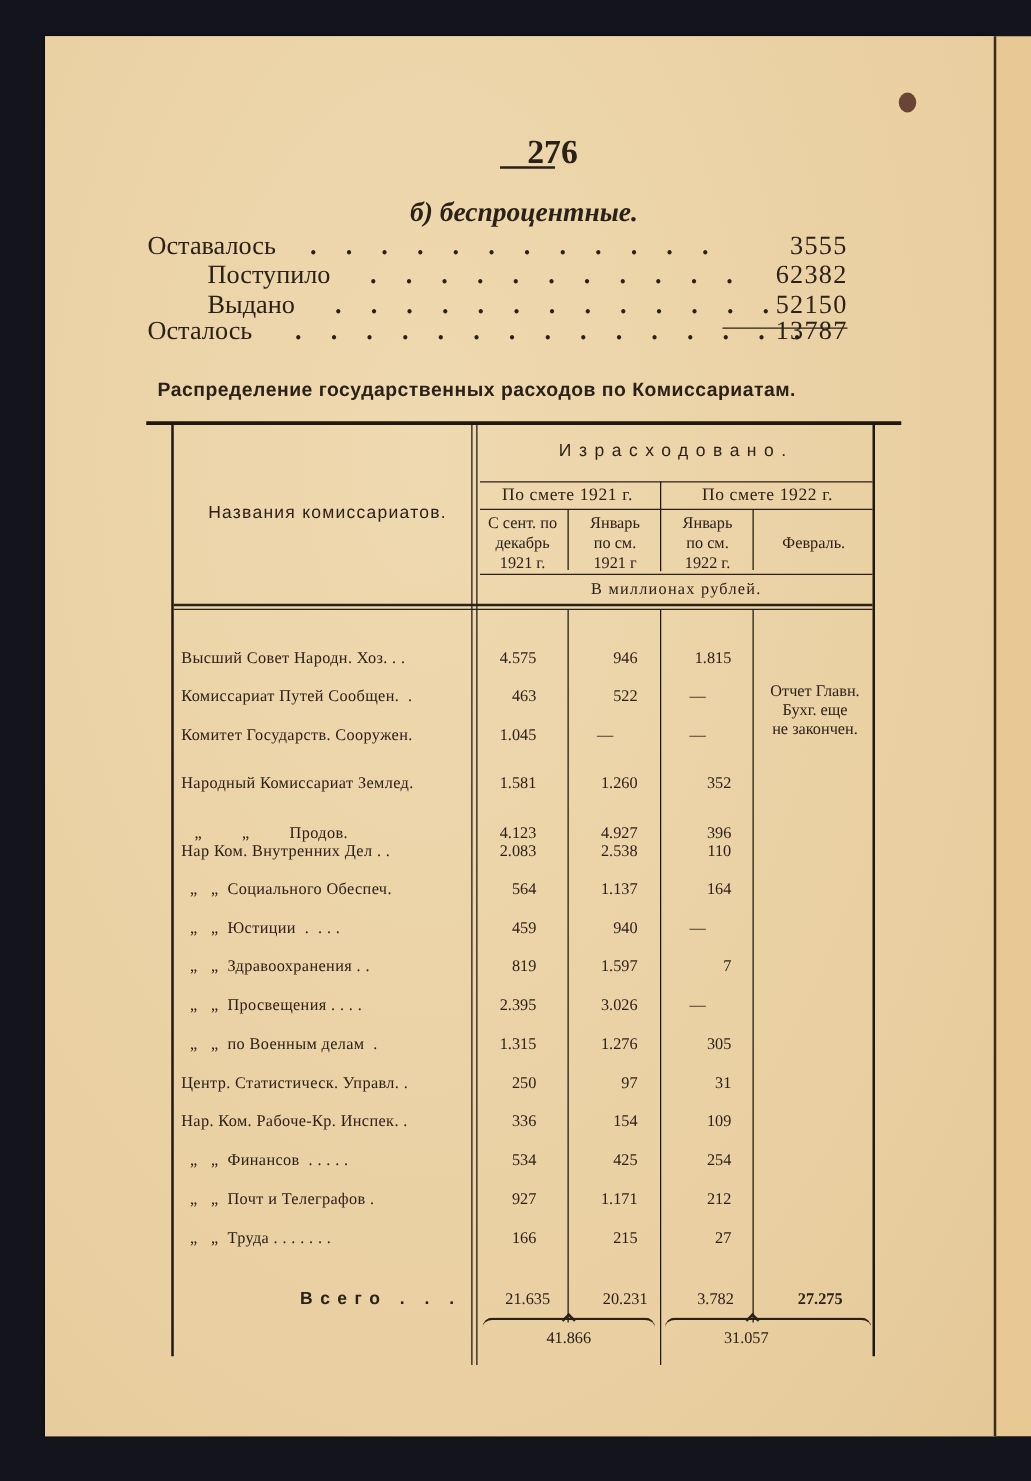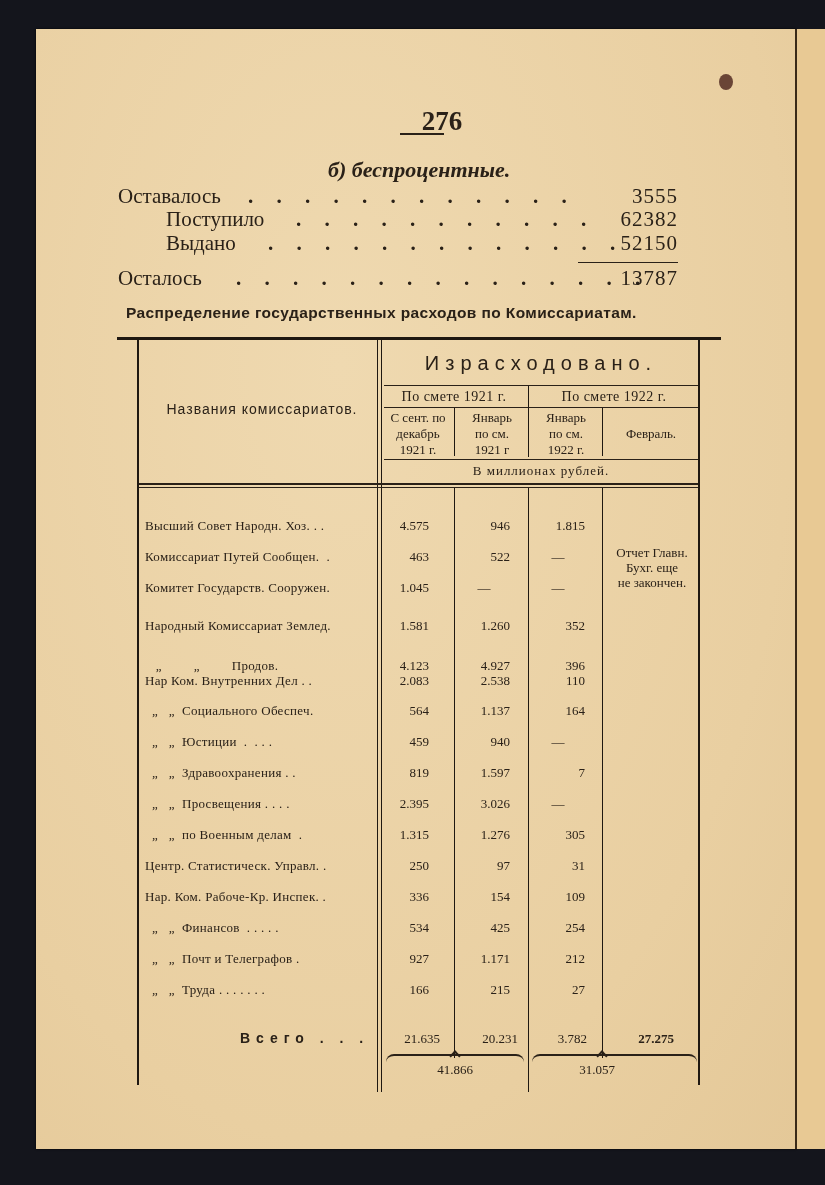--- a/index.html
+++ b/index.html
@@ -57,21 +57,21 @@
   .thick-rule {
     position: absolute; left: 117px; top: 337px; width: 604px; height: 3px; background: #1f1811;
   }
   .vline { position: absolute; background: #1f1811; }
   .hline { position: absolute; background: #2a2118; height: 1px; }
   .hdr {
     position: absolute; text-align: center; white-space: nowrap;
   }
   .sans { font-family: "Liberation Sans", "DejaVu Sans", sans-serif; }
   .h-name { left: 140px; top: 401px; width: 244px; font-size: 14px; letter-spacing: 1px; }
-  .h-spent { left: 384px; top: 352px; width: 314px; font-size: 20px; letter-spacing: 6px; }
+  .h-spent { left: 384px; top: 352px; width: 314px; font-size: 14px; letter-spacing: 6px; }
   .h-est21 { left: 380px; top: 389px; width: 148px; font-size: 14px; letter-spacing: 0.5px; }
   .h-est22 { left: 530px; top: 389px; width: 168px; font-size: 14px; letter-spacing: 0.5px; }
   .h-sub { top: 410px; font-size: 13px; line-height: 16px; white-space: pre; }
   .h-sub1 { left: 382px; width: 72px; }
   .h-sub2 { left: 456px; width: 72px; }
   .h-sub3 { left: 530px; width: 72px; }
   .h-sub4 { left: 604px; top: 426px; width: 94px; }
   .h-units { left: 384px; top: 463px; width: 314px; font-size: 13px; letter-spacing: 1px; }
 
   .row { position: absolute; left: 0; width: 825px; height: 22px; font-size: 13px; }
@@ -119,21 +119,21 @@
   <span class="label" style="left:48px;">Поступило</span>
   <span class="dots" style="left:178px;">. . . . . . . . . . .</span>
   <span class="value">62382</span>
 </div>
 <div class="ledger-row" style="top:231px;">
   <span class="label" style="left:48px;">Выдано</span>
   <span class="dots" style="left:150px;">. . . . . . . . . . . . .</span>
   <span class="value">52150</span>
 </div>
 <div class="sum-rule"></div>
-<div class="ledger-row" style="top:266px;">
+<div class="ledger-row" style="top:252px;">
   <span class="label">Осталось</span>
   <span class="dots" style="left:118px;">. . . . . . . . . . . . . . .</span>
   <span class="value">13787</span>
 </div>
 
 <div class="table-title">Распределение государственных расходов по Комиссариатам.</div>
 <div class="thick-rule"></div>
 
 <div class="vline" style="left:137px; top:340px; width:2px; height:745px;"></div>
 <div class="vline" style="left:698px; top:340px; width:2px; height:745px;"></div>

